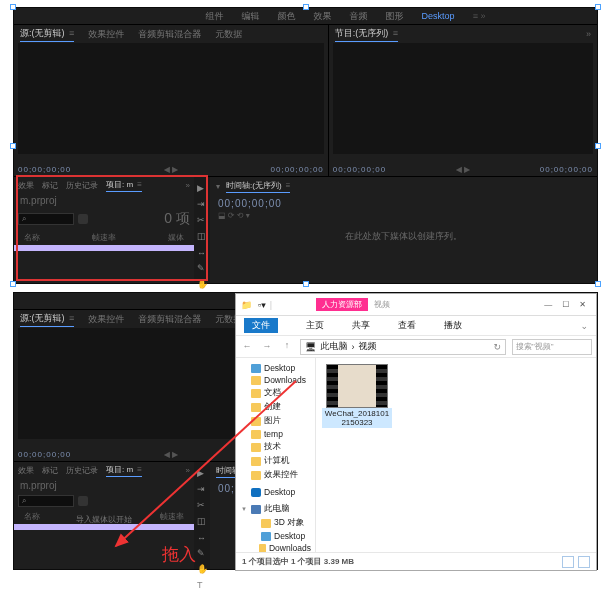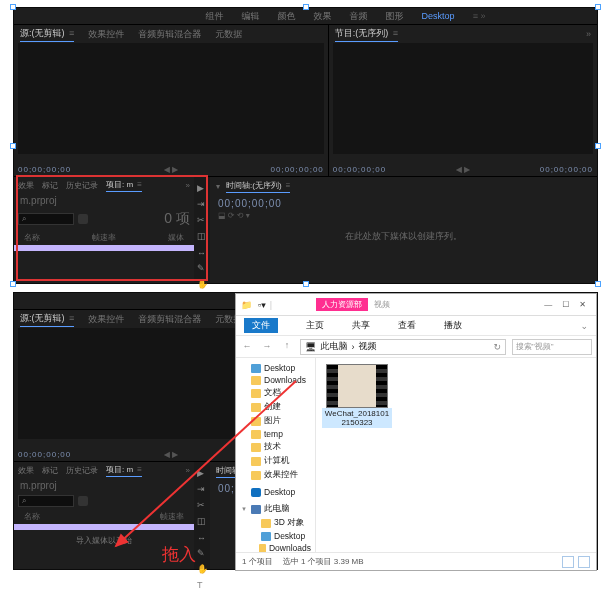--- a/index.html
+++ b/index.html
@@ -72,21 +72,21 @@
   .tools-pane { width: 16px; background: #1a1a1a; display:flex; flex-direction:column; gap:6px; align-items:center; padding-top:6px;}
   .tools-pane div { width:10px; height:10px; font-size:9px; color:#888; }
   .timeline-pane { flex: 1; position: relative; }
 
   .proj-tabs { display:flex; gap:8px; height:16px; font-size:8px; padding:2px 4px; align-items:center; }
   .proj-sub { font-size:10px; padding:2px 6px; color:#666; }
   .search-row { display:flex; align-items:center; padding:2px 4px; gap:4px; }
   .search-box { flex:0 0 56px; height:12px; background:#0e0e0e; border:1px solid #333; color:#888; font-size:8px; display:flex; align-items:center; padding:0 3px; }
   .bin-icon { width:10px; height:10px; background:#333; border-radius:2px;}
   .list-header { display:flex; justify-content: space-between; font-size:8px; color:#666; padding:2px 10px; border-bottom:6px solid #c4b5fd;}
-  .proj-body { position:absolute; left:4px; right:4px; top:52px; bottom:2px; display:flex; align-items:center; justify-content:center; }
+  .proj-body { position:absolute; left:4px; right:4px; top:52px; bottom:2px; display:flex; justify-content:center; }
   .proj-body .hint { font-size:8px; color:#777; }
 
   .timeline-head { display:flex; align-items:center; gap:6px; padding:3px 6px; font-size:8px; }
   .timeline-tc { color:#7d8fb0; font-size:10px; padding:2px 8px; letter-spacing:1px; }
   .timeline-msg { position:absolute; left:0; right:0; top:50%; text-align:center; color:#6a6a6a; font-size:9px; }
   .timeline-controls { display:flex; gap:6px; font-size:8px; color:#555; padding:0 8px;}
 
   
   .anno-box {
     position: absolute;
@@ -150,21 +150,21 @@
     position:relative;
   }
   .file-thumb::before, .file-thumb::after {
     content:""; position:absolute; top:0; bottom:0; width:11px;
     background: repeating-linear-gradient(#000 0 4px, #333 4px 8px);
   }
   .file-thumb::before { left:0; }
   .file-thumb::after { right:0; }
   .file-item.selected .file-label { background:#cde8ff; }
   .file-label { font-size:8px; line-height:1.15; padding:1px 2px; word-break:break-all;}
-  .ex-status { position:absolute; bottom:0; left:0; right:0; height:18px; border-top:1px solid #e7e7e7; display:flex; align-items:center; gap:10px; padding:0 6px; font-size:8px; color:#555;}
+  .ex-status { position:absolute; bottom:0; left:0; right:0; height:18px; border-top:1px solid #e7e7e7; display:flex; align-items:center; padding:0 6px; font-size:8px; color:#555;font-weight:bold;}
   .ex-status .view-ic { margin-left:auto; display:flex; gap:4px;}
   .ex-status .view-ic div { width:12px;height:12px; border:1px solid #aac8e8;}
 
   
   .arrow-svg { position:absolute; left:72px; top:78px; width:300px; height:200px; pointer-events:none; }
   .anno-text2 { position:absolute; left:148px; bottom:3px; color:#e33; font-size:17px; font-weight:500; pointer-events:none;}
 
   .ss2 .lower-row { height:108px; }
   .ss2 .monitor-row { height:152px; } 
 </style>

